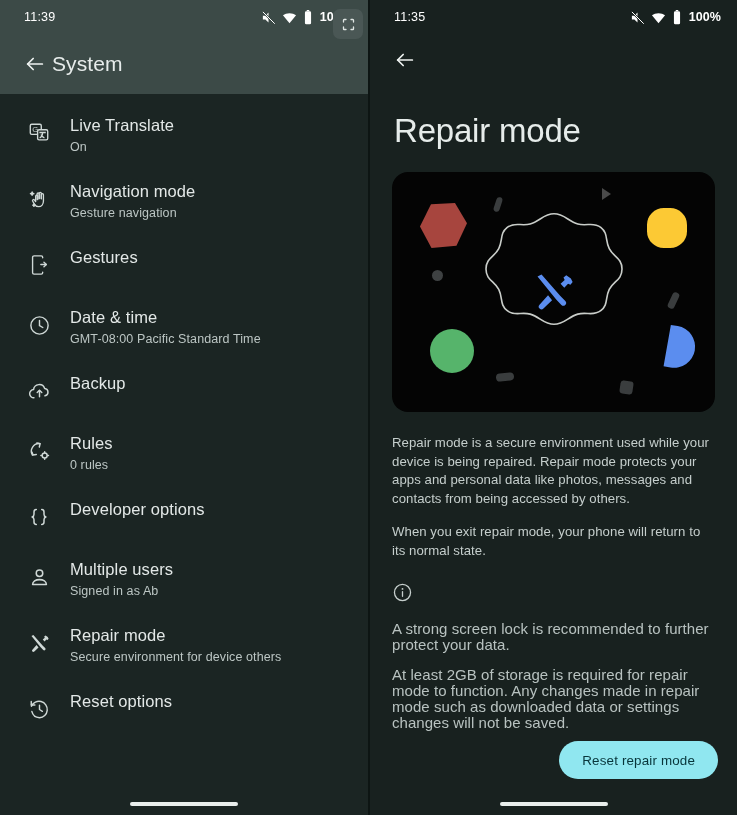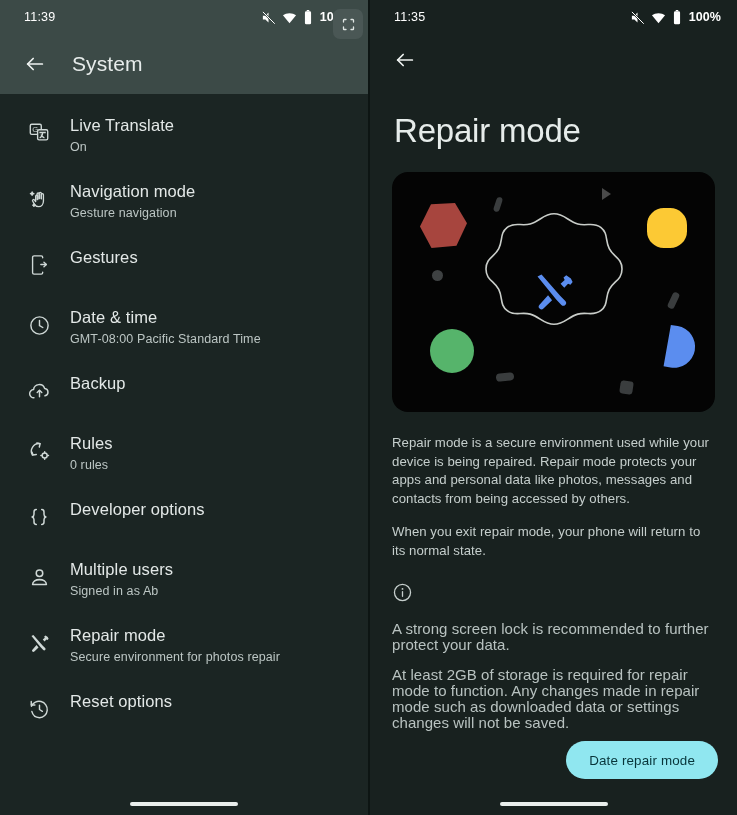--- a/index.html
+++ b/index.html
@@ -83,21 +83,20 @@
     display: flex;
     align-items: center;
     padding-left: 18px;
   }
   .back-btn {
     width: 34px; height: 34px;
     display: flex; align-items: center; justify-content: center;
     flex: 0 0 auto;
   }
   .appbar-title {
-    margin-left: 20px;
     font-size: 21px;
     color: #e7eceb;
     letter-spacing: .1px;
   }
 
   
   .list {
     padding-top: 8px;
   }
   .row {
@@ -443,21 +442,21 @@
       <div class="row">
         <span class="row-icon">
           <svg width="23" height="23" viewBox="0 0 24 24" fill="#cfd8d6">
             <path d="M3.6 4.1l2-.9 9.6 10.8 2.7 2.8a1.4 1.4 0 01-2 2l-2.7-2.9z"></path>
             <path d="M20.6 5.1l-2.3-1.5-1.4 1.1.6 1.2-2.1 1.9 1.9 2.1 1.9-2.1 1.2.6 1.1-1.4z"></path>
             <path d="M8.9 13.6l-4.3 4.8a1.4 1.4 0 002 2l4.4-4.3z"></path>
           </svg>
         </span>
         <span class="row-text">
           <span class="row-title" style="display:block">Repair mode</span>
-          <span class="row-sub" style="display:block">Secure environment for photos repair</span>
+          <span class="row-sub" style="display:block">Secure environment for device others</span>
         </span>
       </div>
 
       <div class="row">
         <span class="row-icon">
           <svg width="23" height="23" viewBox="0 0 24 24" fill="none" stroke="#cfd8d6" stroke-width="1.5" stroke-linecap="round" stroke-linejoin="round">
             <path d="M3.4 7.4V3.6"></path>
               <path d="M3.4 7.4h3.8"></path>
             <path d="M3.6 8.6A8.6 8.6 0 1112 20.6 8.6 8.6 0 014 14"></path>
             <path d="M12 7.6V12l3 1.9"></path>
@@ -556,19 +555,19 @@
         </svg>
       </span>
     </div>
 
     <div class="fine-wrap">
       <p class="fine">A strong screen lock is recommended to further protect your data.</p>
       <p class="fine">At least 2GB of storage is required for repair mode to function. Any changes made in repair mode such as downloaded data or settings changes will not be saved.</p>
     </div>
 
     <div class="cta-wrap">
-      <button class="cta">Date repair mode</button>
+      <button class="cta">Reset repair mode</button>
     </div>
 
     <div class="homebar"></div>
   </div>
 
 </div>
 
 </body></html>

